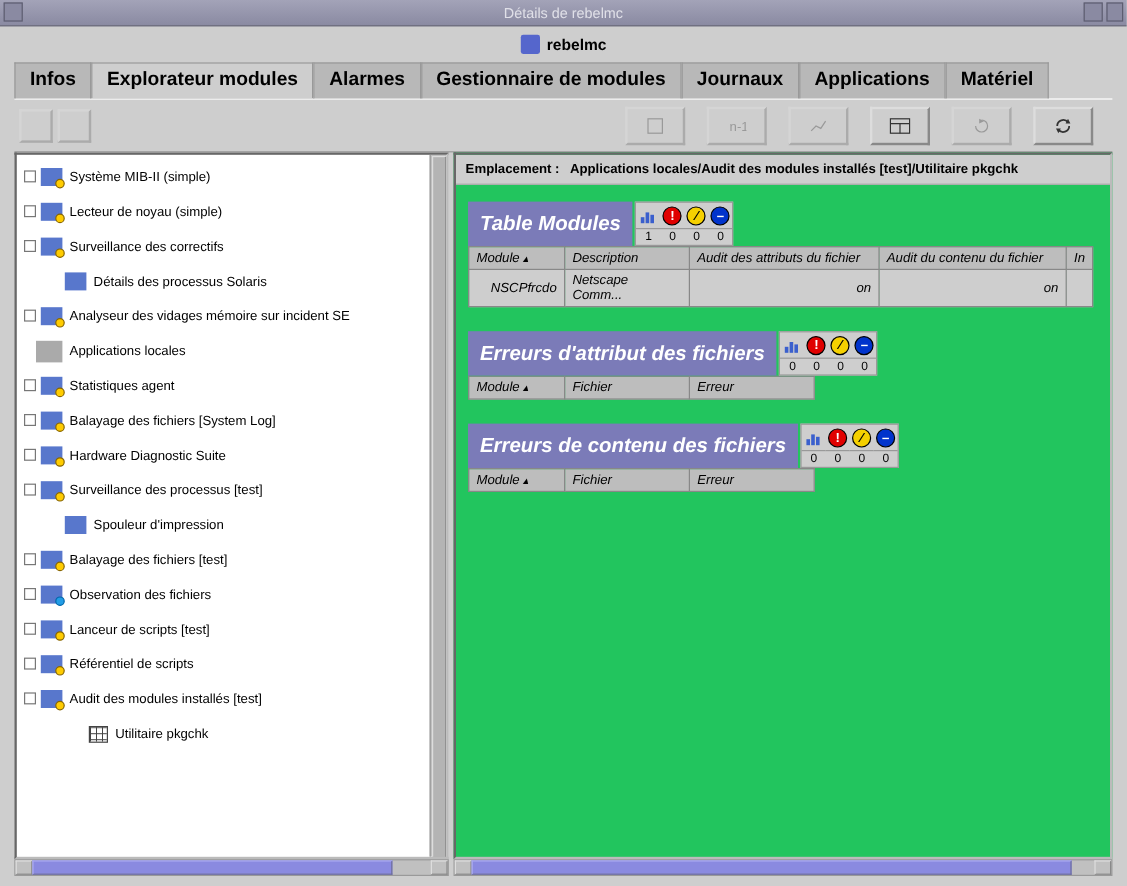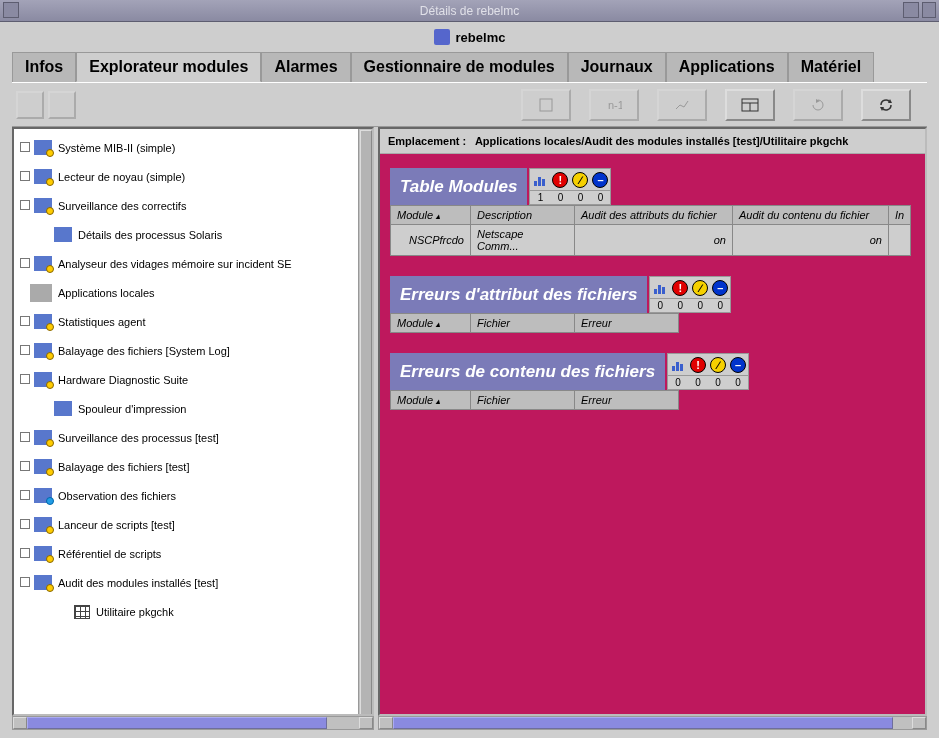--- a/index.html
+++ b/index.html
@@ -41,21 +41,21 @@
 .tree-label { white-space: nowrap; }
 .indent0 { padding-left: 4px; }
 .indent1 { padding-left: 24px; }
 .indent2 { padding-left: 44px; }
 .vscroll { position: absolute; right: 0; top: 0; width: 14px; height: 100%; background: #c0c0c0; border-left: 1px solid #999; }
 .vthumb { width: 12px; margin: 1px; background: #b4b4b4; border: 1px outset #ddd; height: 100%; }
 .hscroll { height: 14px; background: #c0c0c0; border: 1px solid #999; position: relative; }
 .hthumb-l { height: 12px; background: #8a8ae0; border: 1px outset #aaaaf0; position: absolute; left: 14px; top: 0; }
 .hthumb-r { height: 12px; background: #8a8ae0; border: 1px outset #aaaaf0; position: absolute; left: 14px; top: 0; }
 .hbtn { width: 14px; height: 12px; position: absolute; top: 0; background: #c0c0c0; border: 1px outset #ddd; }
-.content-area { flex: 1; background: #be185d; border: 2px inset #bbb; overflow: hidden; position: relative; }
+.content-area { flex: 1; background: #22c55e; border: 2px inset #bbb; overflow: hidden; position: relative; }
 .loc-bar { background: #cecece; padding: 6px 8px; font-weight: bold; border-bottom: 1px solid #aaa; }
 .loc-bar span.lab { margin-right: 6px; }
 .content-body { padding: 14px 10px; }
 .section { margin-bottom: 20px; }
 .section-header { display: flex; align-items: stretch; }
 .section-title { background: #7b7bb8; color: #fff; font-style: italic; font-weight: bold; padding: 6px 10px; display: flex; align-items: center; font-size: 17px; }
 .status-box { display: flex; border: 1px solid #999; background: #cecece; margin-left: 2px; }
 .status-col { width: 20px; display: flex; flex-direction: column; }
 .status-top { height: 21px; display: flex; align-items: center; justify-content: center; }
 .status-bot { height: 14px; display: flex; align-items: center; justify-content: center; border-top: 1px solid #999; font-size: 10px; }
@@ -188,29 +188,29 @@
             <div class="tree-item indent0">
               <span class="tree-toggle has"></span>
               <span class="tree-icon"></span>
               <span class="tree-label">Balayage des fichiers [System Log]</span>
             </div>
             <div class="tree-item indent0">
               <span class="tree-toggle has"></span>
               <span class="tree-icon"></span>
               <span class="tree-label">Hardware Diagnostic Suite</span>
             </div>
+            <div class="tree-item indent0">
+              <span class="tree-toggle has"></span>
+              <span class="tree-icon"></span>
+              <span class="tree-label">Surveillance des processus [test]</span>
+            </div>
             <div class="tree-item indent1">
               <span class="tree-toggle"></span>
               <span class="tree-icon nobadge"></span>
               <span class="tree-label">Spouleur d'impression</span>
-            </div>
-            <div class="tree-item indent0">
-              <span class="tree-toggle has"></span>
-              <span class="tree-icon"></span>
-              <span class="tree-label">Surveillance des processus [test]</span>
             </div>
             <div class="tree-item indent0">
               <span class="tree-toggle has"></span>
               <span class="tree-icon"></span>
               <span class="tree-label">Balayage des fichiers [test]</span>
             </div>
             <div class="tree-item indent0">
               <span class="tree-toggle has"></span>
               <span class="tree-icon bluebadge"></span>
               <span class="tree-label">Observation des fichiers</span>

